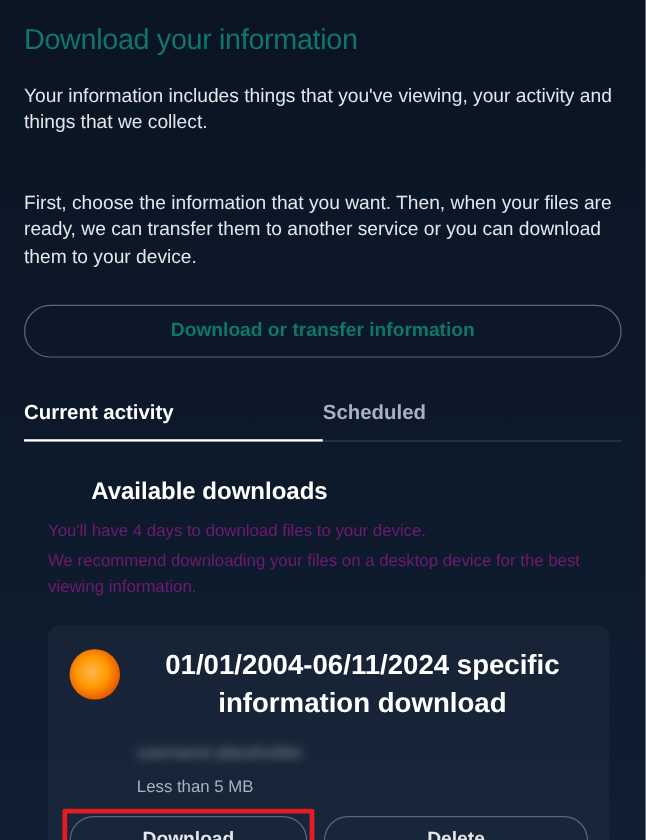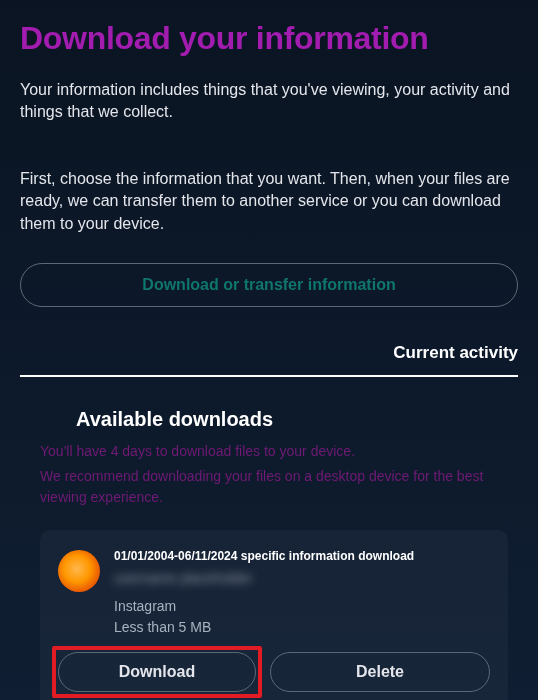--- a/index.html
+++ b/index.html
@@ -11,23 +11,23 @@
       width: 538px;
       height: 700px;
       background: #0d1a2d;
       background: linear-gradient(to bottom, #0a1422 0%, #0f1e32 100%);
       font-family: -apple-system, BlinkMacSystemFont, "Segoe UI", Helvetica, Arial, sans-serif;
       color: #e4e6eb;
       padding: 20px 20px 20px 20px;
       overflow: hidden;
     }
     .page-title {
-      font-size: 32px;
-      font-weight: 700;
-      color: #a21caf;
+      font-size: 24px;
+      font-weight: 400;
+      color: #0f766e;
       margin-bottom: 22px;
       letter-spacing: -0.3px;
     }
     .description {
       font-size: 16px;
       line-height: 1.4;
       color: #e4e6eb;
       margin-bottom: 20px;
     }
     .description-secondary {
@@ -49,21 +49,21 @@
       cursor: pointer;
       margin-bottom: 24px;
     }
     .tabs {
       display: flex;
       border-bottom: 1px solid transparent;
       margin-bottom: 30px;
     }
     .tab {
       flex: 1;
-      text-align: right;
+      text-align: left;
       padding: 12px 0;
       font-size: 17px;
       font-weight: 600;
       color: #a8b3bf;
       cursor: pointer;
       border-bottom: 1px solid rgba(255,255,255,0.2);
     }
     .tab.active {
       color: #ffffff;
       border-bottom: 2px solid #ffffff;
@@ -105,25 +105,26 @@
       height: 42px;
       border-radius: 50%;
       background: radial-gradient(circle at 45% 45%, #ffb74d 0%, #ff9800 40%, #e65100 75%, #5d2f0a 100%);
       flex-shrink: 0;
       margin-top: 2px;
     }
     .card-info {
       flex: 1;
     }
     .card-title {
-      font-size: 12px;
+      font-size: 23px;
       font-weight: 600;
       color: #ffffff;
       line-height: 1.35;
-      margin-bottom: 6px;
+      margin-bottom: 18px;
+      text-align: center;
     }
     .blurred-text {
       font-size: 14px;
       color: #8a95a1;
       filter: blur(4px);
       margin-bottom: 10px;
       user-select: none;
     }
     .meta-line {
       font-size: 14px;
@@ -168,34 +169,34 @@
 <h1 class="page-title">Download your information</h1>
 
 <p class="description">Your information includes things that you've viewing, your activity and things that we collect.</p>
 
 <p class="description-secondary">First, choose the information that you want. Then, when your files are ready, we can transfer them to another service or you can download them to your device.</p>
 
 <button class="primary-button">Download or transfer information</button>
 
 <div class="tabs">
   <div class="tab active">Current activity</div>
+  <div class="tab">Scheduled</div>
 </div>
 
 <div class="section-content">
   <h2 class="section-title">Available downloads</h2>
   <p class="section-subtitle">You'll have 4 days to download files to your device.</p>
-  <p class="section-subtitle section-subtitle-last">We recommend downloading your files on a desktop device for the best viewing experience.</p>
+  <p class="section-subtitle section-subtitle-last">We recommend downloading your files on a desktop device for the best viewing information.</p>
 
   <div class="download-card">
     <div class="card-header">
       <div class="avatar"></div>
       <div class="card-info">
         <div class="card-title">01/01/2004-06/11/2024 specific information download</div>
         <div class="blurred-text">username placeholder</div>
-        <div class="meta-line">Instagram</div>
         <div class="meta-line">Less than 5 MB</div>
       </div>
     </div>
     <div class="card-actions">
       <div class="highlight-box" style="flex:1;position:relative;">
         <button class="action-button" style="width:100%;">Download</button>
         <div class="highlight-outline"></div>
       </div>
       <button class="action-button">Delete</button>
     </div>

